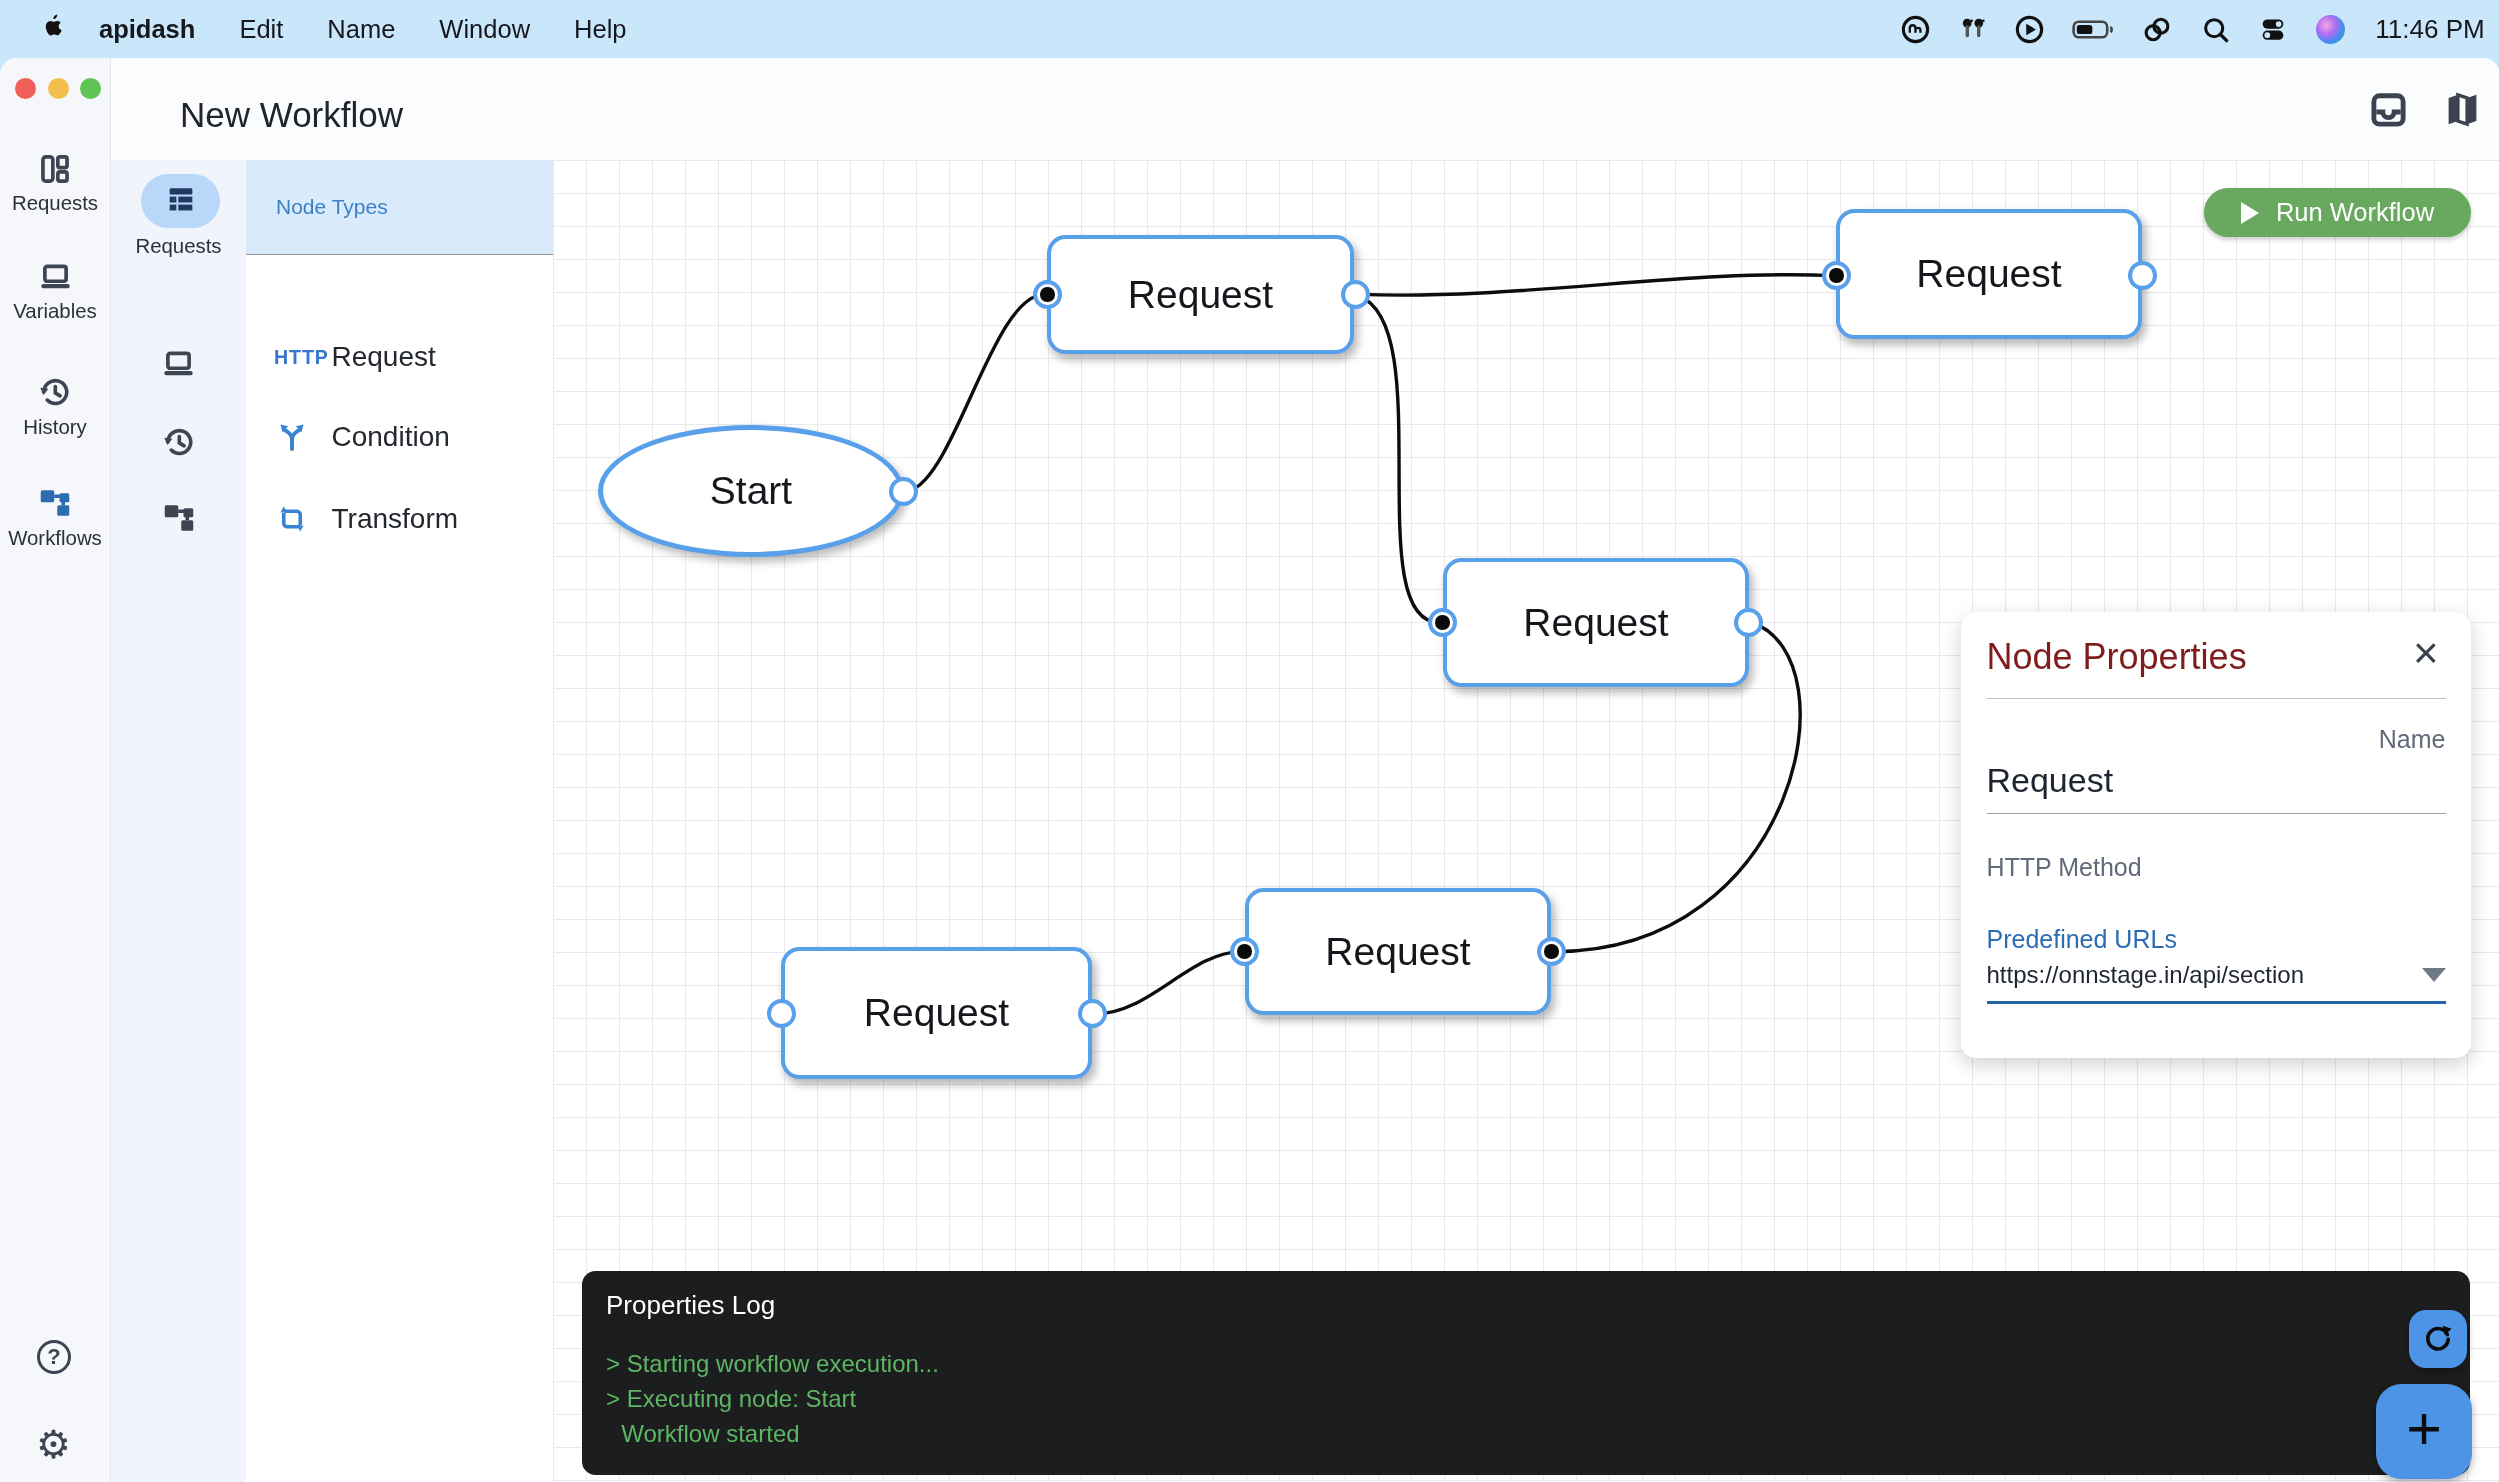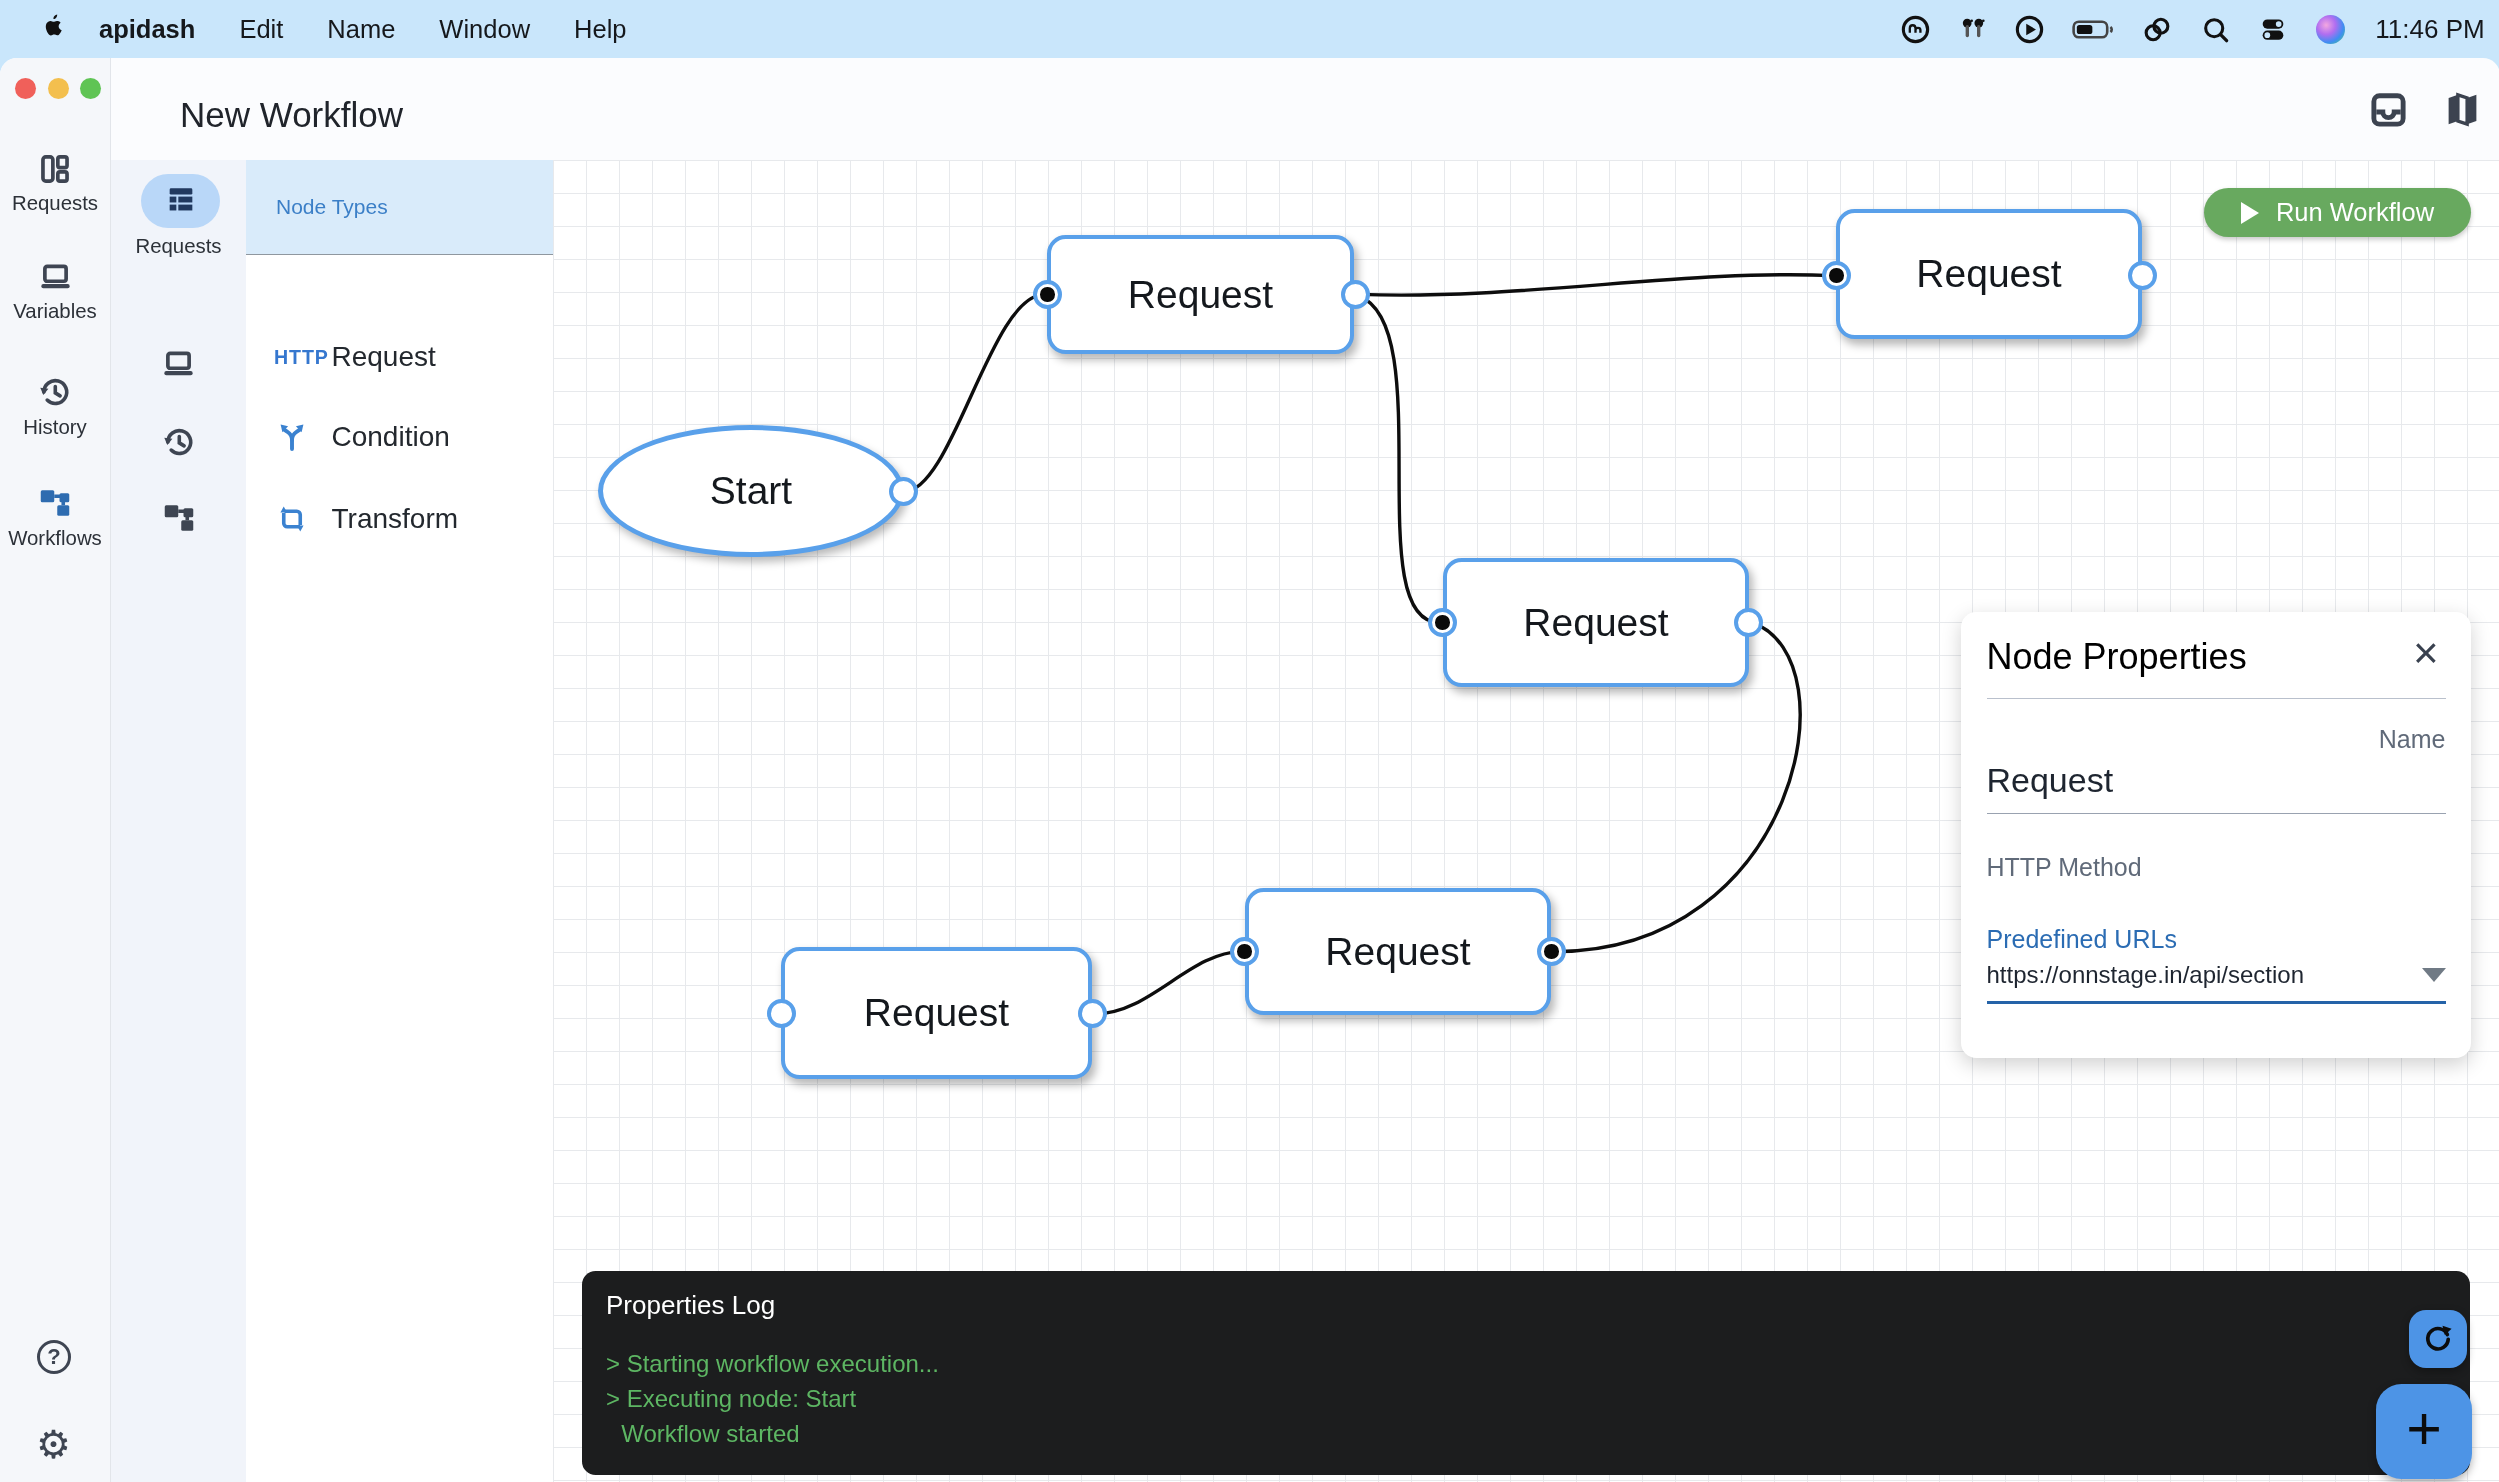--- a/index.html
+++ b/index.html
@@ -54,21 +54,21 @@
         border-radius:50%;background:#0a0a0a;}
   
   .runbtn{left:2204px;top:130px;width:267px;height:49px;border-radius:25px;background:#68a95f;
           box-shadow:0 2.6px 5.1px rgba(0,0,0,.22);display:flex;align-items:center;justify-content:center;gap:17px;}
   .runbtn .tri{width:0;height:0;border-left:18.7px solid #fff;border-top:11px solid transparent;border-bottom:11px solid transparent;}
   .runbtn span{color:#fff;font-size:25.5px;}
   
   .props{left:1961px;top:554px;width:510px;height:446px;background:#fff;border-radius:15.3px;
          box-shadow:0 6.8px 20.4px rgba(0,0,0,.18);box-sizing:border-box;padding:24px 25.5px;}
   .props-title-row{display:flex;justify-content:space-between;align-items:flex-start;}
-  .props-title{font-size:36px;color:#000000;font-weight:500;}
+  .props-title{font-size:36px;color:#7f1d1d;font-weight:500;}
   .props-close{font-size:44px;color:#39414f;line-height:34px;margin-right:6.8px;}
   .props-divider{border-bottom:1.7px solid #b9c0cc;margin-top:20.4px;}
   .f-label{font-size:25px;color:#606a79;}
   .f-label.blue{color:#2b6cb3;}
   .f-value{font-size:34px;color:#1e2530;}
   .f-row{display:flex;justify-content:space-between;align-items:center;}
   .caret{width:0;height:0;border-left:12px solid transparent;border-right:12px solid transparent;border-top:14.5px solid #3b434f;}
   .caret.gray{border-top-color:#707a85;}
   
   .log{left:582px;top:1213px;width:1888px;height:204px;background:#1c1d1e;border-radius:13.6px;

